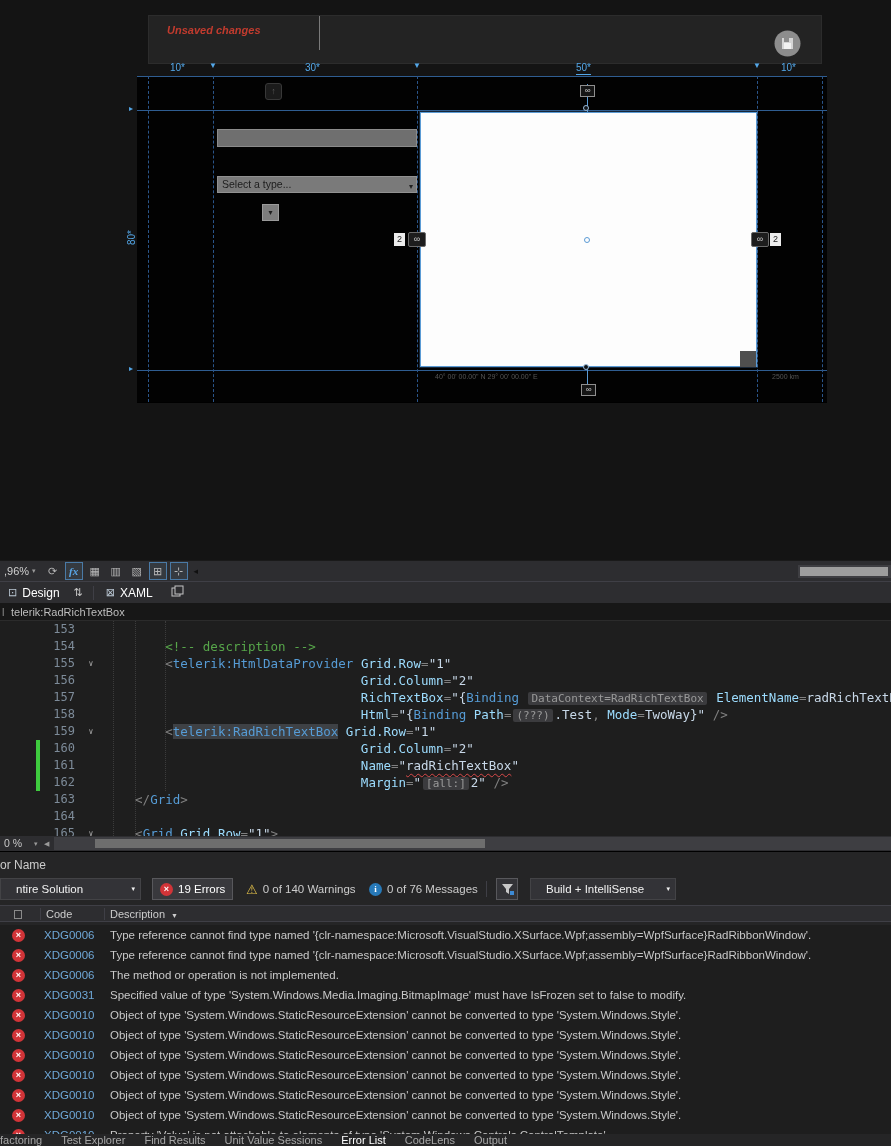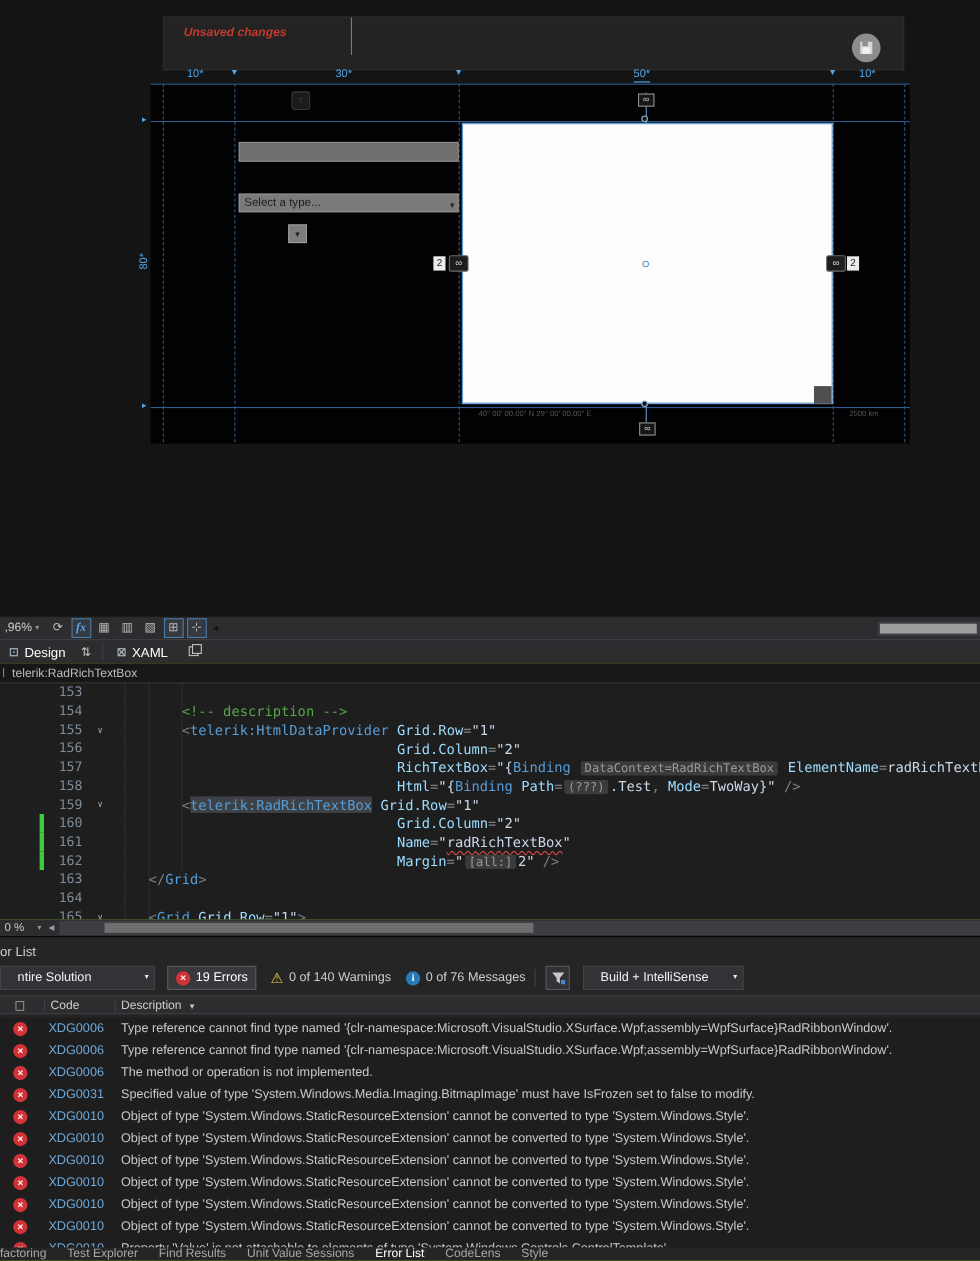--- a/index.html
+++ b/index.html
@@ -280,21 +280,21 @@
 
   <div class="abs editor-hscroll">
     <span class="ehs-zoom">0 %</span>
     <span class="ehs-caret">▾</span>
     <span class="ehs-arrow">◀</span>
     <div class="ehs-track"></div>
     <div class="ehs-thumb"></div>
   </div>
 
   <div class="abs error-panel">
-    <span class="ep-title">or List</span>
+    <span class="ep-title">or Name</span>
 
     <div class="ep-toolbar">
       <div class="ep-combo" style="left:0; width:141px;">
         <span>ntire Solution</span>
         <span class="caret">▾</span>
       </div>
       <div class="ep-btn toggled" style="left:152px;">
         <span class="sev-circle">×</span>
         <span>19 Errors</span>
       </div>
@@ -409,17 +409,17 @@
         </div>
       </div>
 
     <div class="panel-tabs">
         <span class="ptab">factoring</span>
         <span class="ptab">Test Explorer</span>
         <span class="ptab">Find Results</span>
         <span class="ptab">Unit Value Sessions</span>
         <span class="ptab active">Error List</span>
         <span class="ptab">CodeLens</span>
-        <span class="ptab">Style</span>
+        <span class="ptab">Output</span>
       </div>
   </div>
 
 </div>
 
 </body></html>

